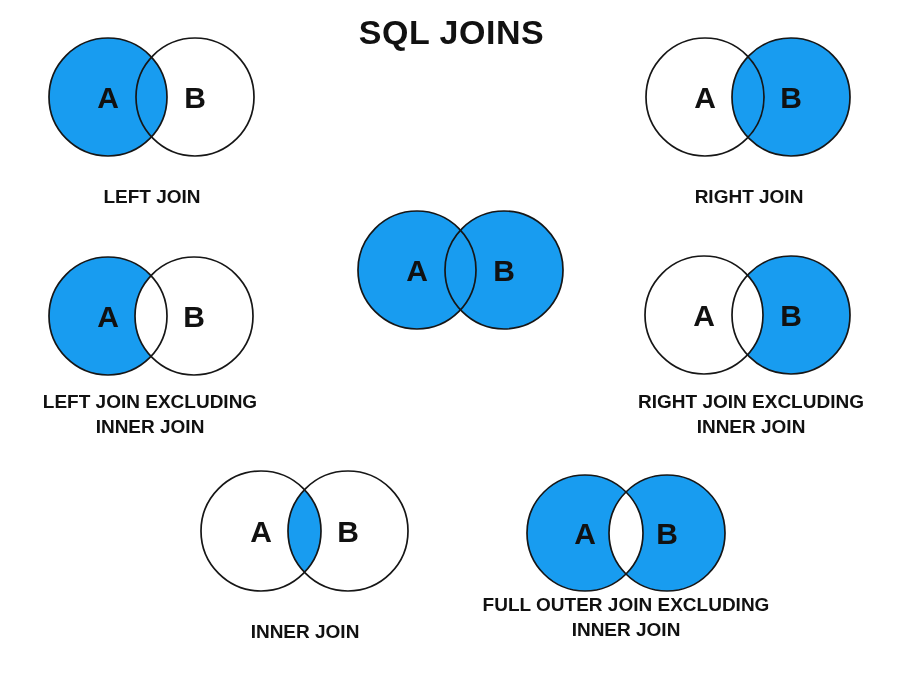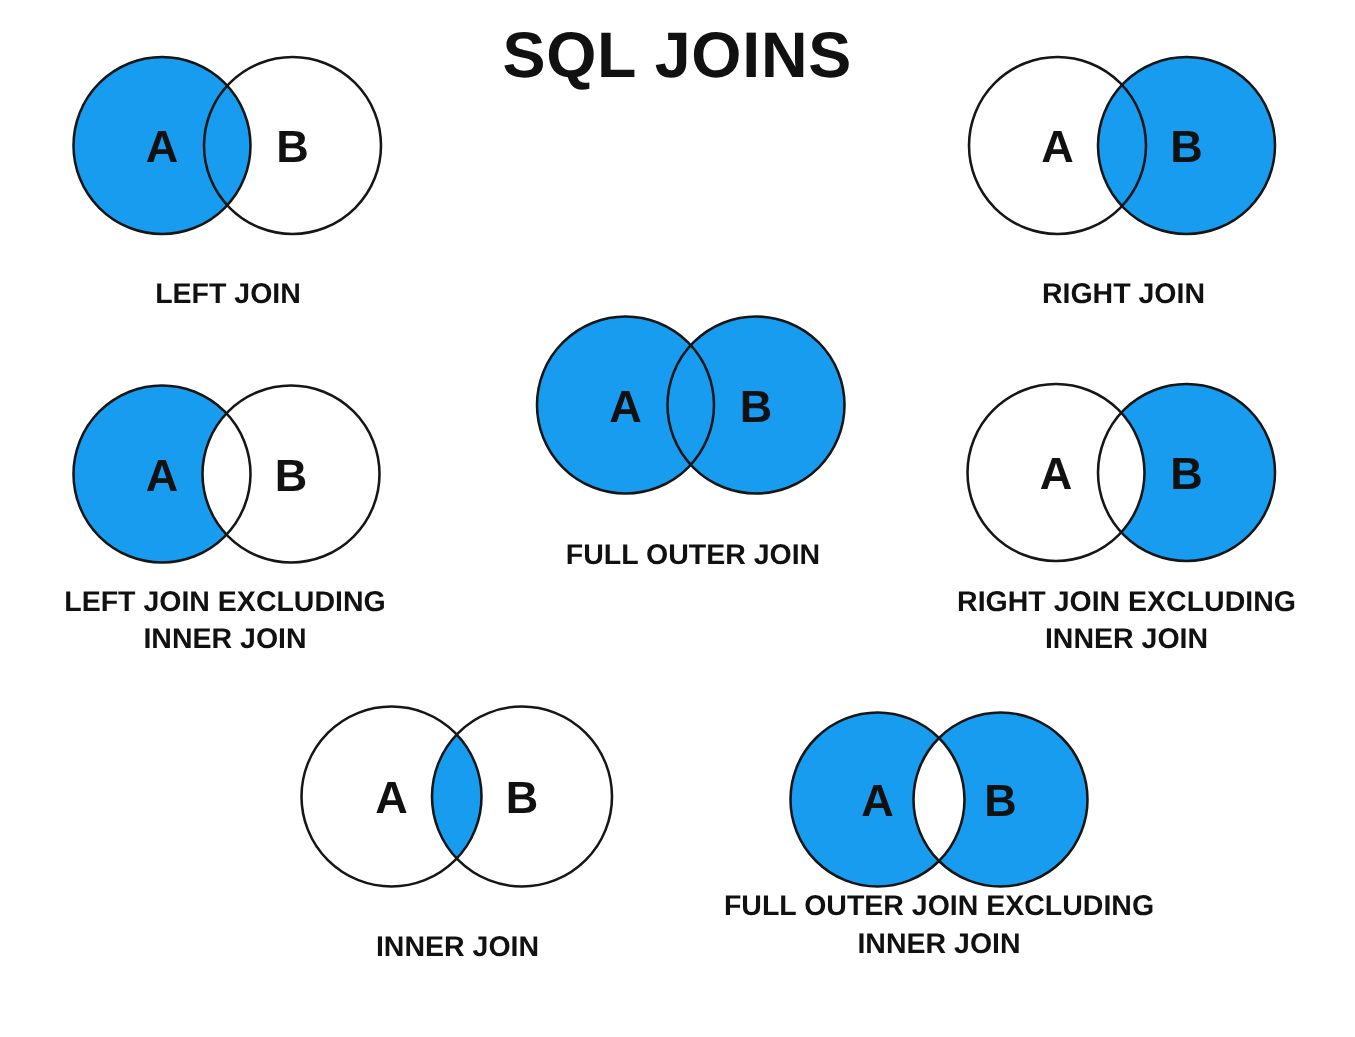--- a/index.html
+++ b/index.html
@@ -16,21 +16,21 @@
     font-family: "Liberation Sans", "DejaVu Sans", sans-serif;
     color: #111111;
   }
   .page-title {
     position: absolute;
     top: 13px;
     left: 0;
     width: 100%;
     margin: 0;
     text-align: center;
-    font-size: 43px;
+    font-size: 34px;
     font-weight: 700;
     letter-spacing: 0.5px;
     color: #111111;
   }
   #venn-layer {
     position: absolute;
     top: 0;
     left: 0;
   }
   .circle-label {
@@ -117,19 +117,18 @@
         <circle cx="667" cy="533" r="58" fill="none" stroke="#161616" stroke-width="1.7"></circle>
         <text x="585" y="544" text-anchor="middle" class="circle-label">A</text>
         <text x="667" y="544" text-anchor="middle" class="circle-label">B</text>
       </g>
     </svg>
 
   <div class="caption cap-0">LEFT JOIN</div>
   <div class="caption cap-1">RIGHT JOIN</div>
   <div class="caption cap-2">LEFT JOIN EXCLUDING
 INNER JOIN</div>
-  <div class="caption cap-3">FULL OUTER JOIN</div>
   <div class="caption cap-4">RIGHT JOIN EXCLUDING
 INNER JOIN</div>
   <div class="caption cap-5">INNER JOIN</div>
   <div class="caption cap-6">FULL OUTER JOIN EXCLUDING
 INNER JOIN</div>
 </div>
 
 </body></html>

